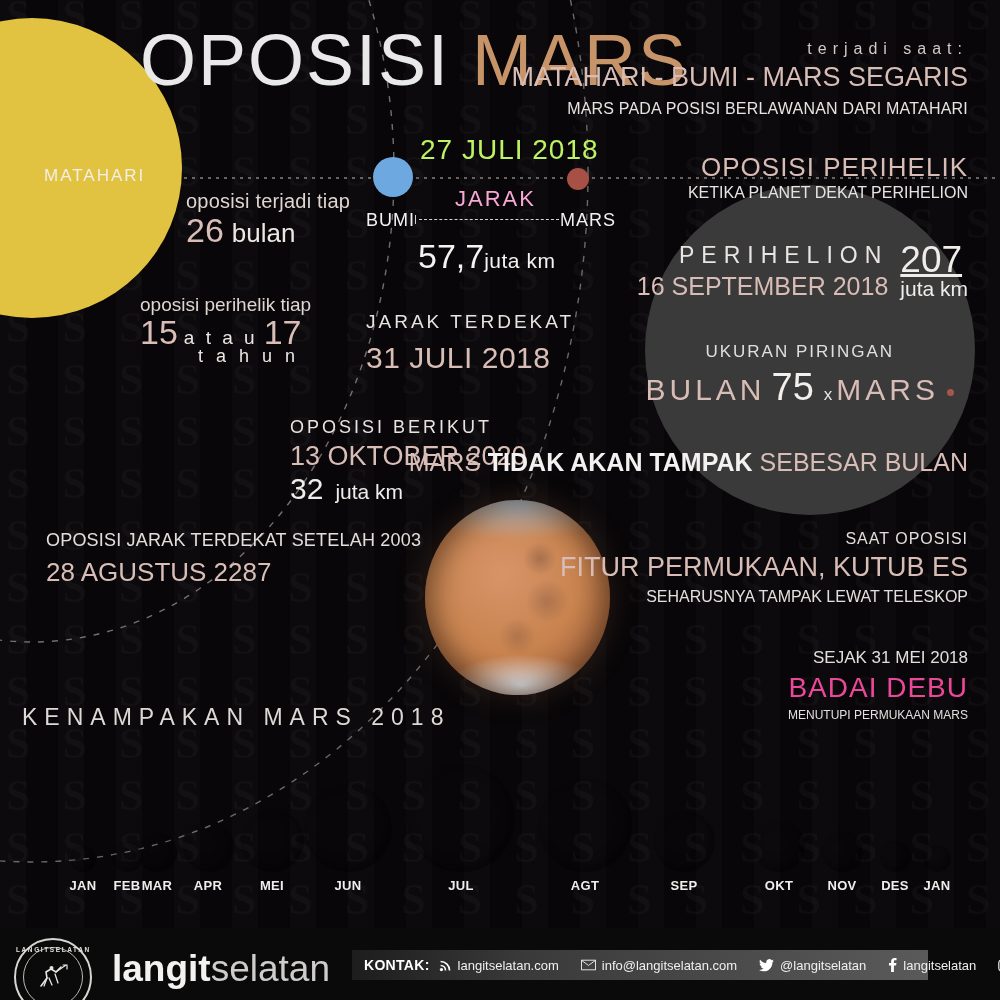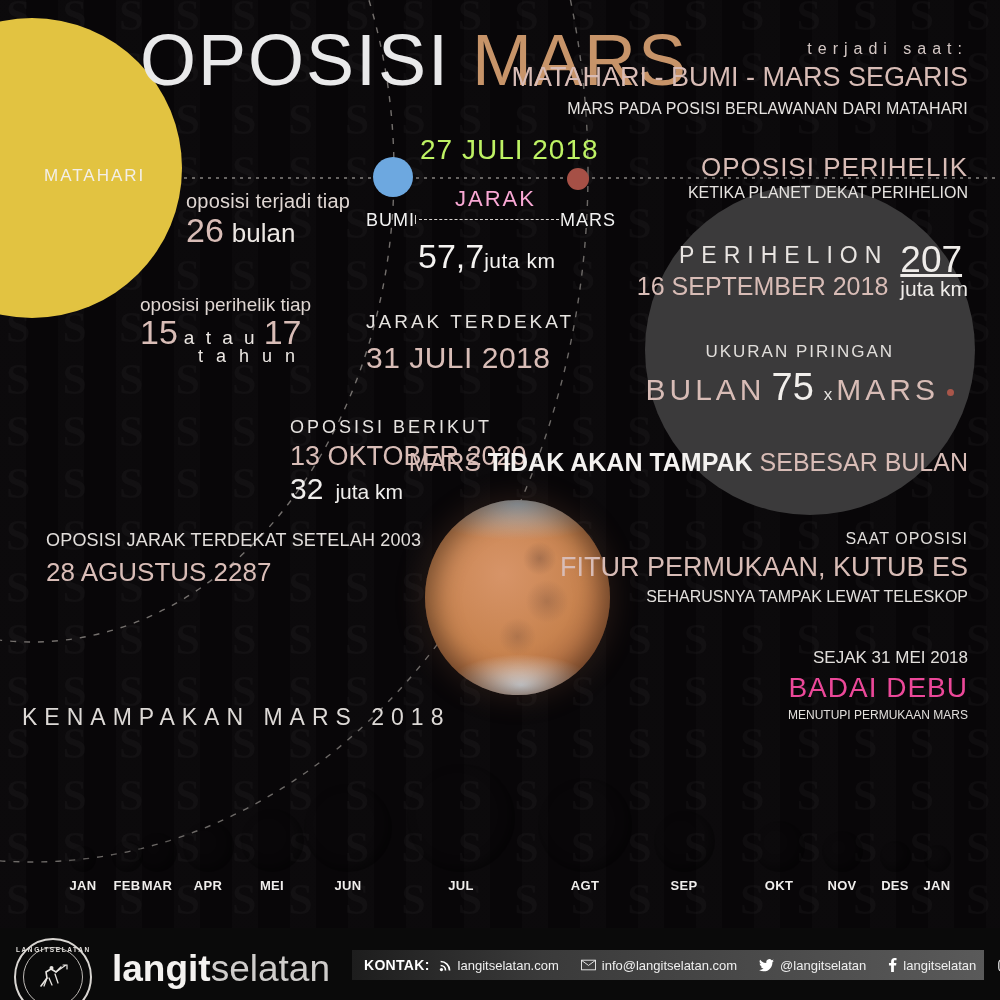--- a/index.html
+++ b/index.html
@@ -166,21 +166,21 @@
     border:1px solid #bdb9b5;
   }
   .seal-top,.seal-bot{position:absolute;left:0;right:0;text-align:center;font-size:6.5px;
     color:#e3e0dc;letter-spacing:1.6px;font-weight:bold;}
   .seal-top{top:6px;}
   .seal-fig{position:absolute;left:50%;top:50%;transform:translate(-50%,-50%);}
   .brand{position:absolute;left:112px;top:22px;font-size:37px;line-height:1;white-space:nowrap;}
   .brand .b1{color:#f4f2f0;font-weight:bold;}
   .brand .b2{color:#cfcdcb;font-weight:300;}
 
-  #contactbar{position:absolute;left:352px;bottom:20px;width:632px;height:30px;z-index:5;
+  #contactbar{position:absolute;left:352px;bottom:20px;width:576px;height:30px;z-index:5;
     background:linear-gradient(90deg,#1d1d1d 0%,#3a3a3a 30%,#4a4a4a 65%,#5a5a5a 100%);
     display:flex;align-items:center;padding-left:12px;box-sizing:border-box;}
   .ck{font-size:14px;font-weight:bold;color:#fff;letter-spacing:0.3px;margin-right:9px;}
   .citem{display:flex;margin-right:22px;font-size:13px;color:#efefef;white-space:nowrap;}
   .citem .gi{margin-right:6px;display:inline-flex;align-items:center;}
 </style>
 </head>
 <body>
 
 <div id="poster">

